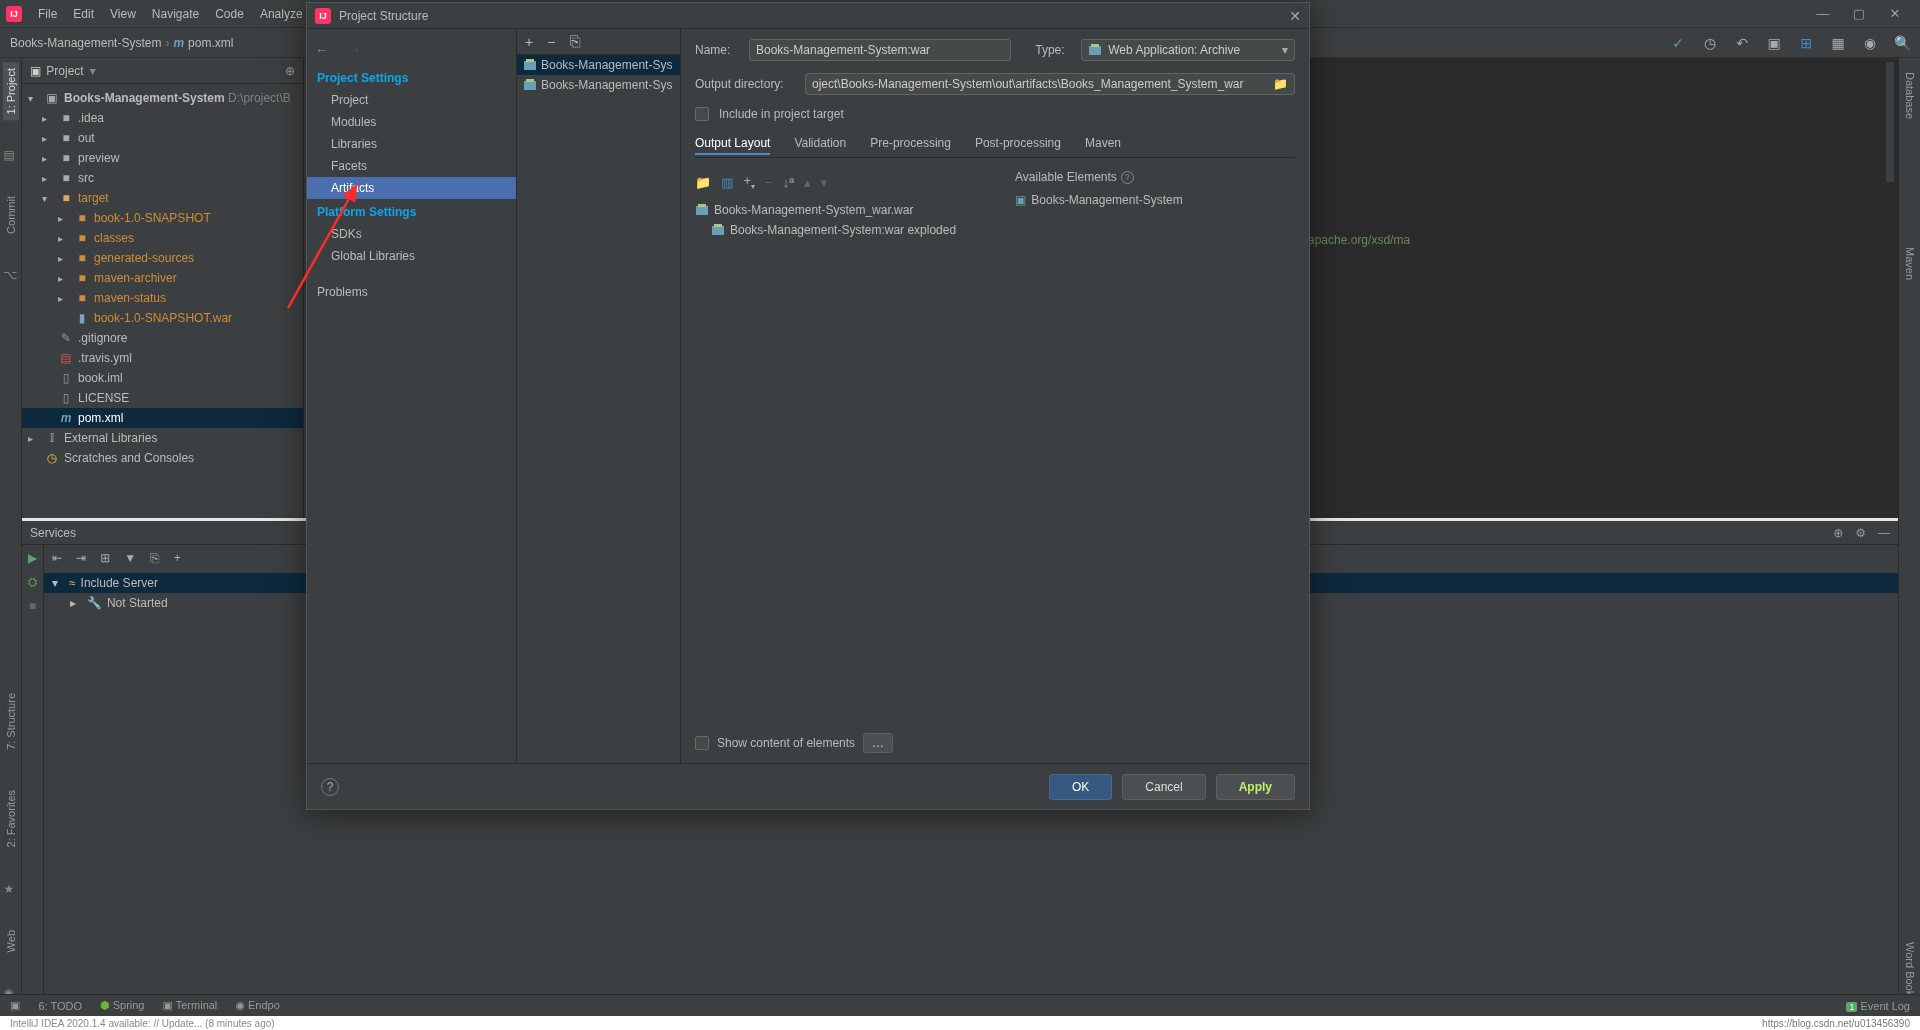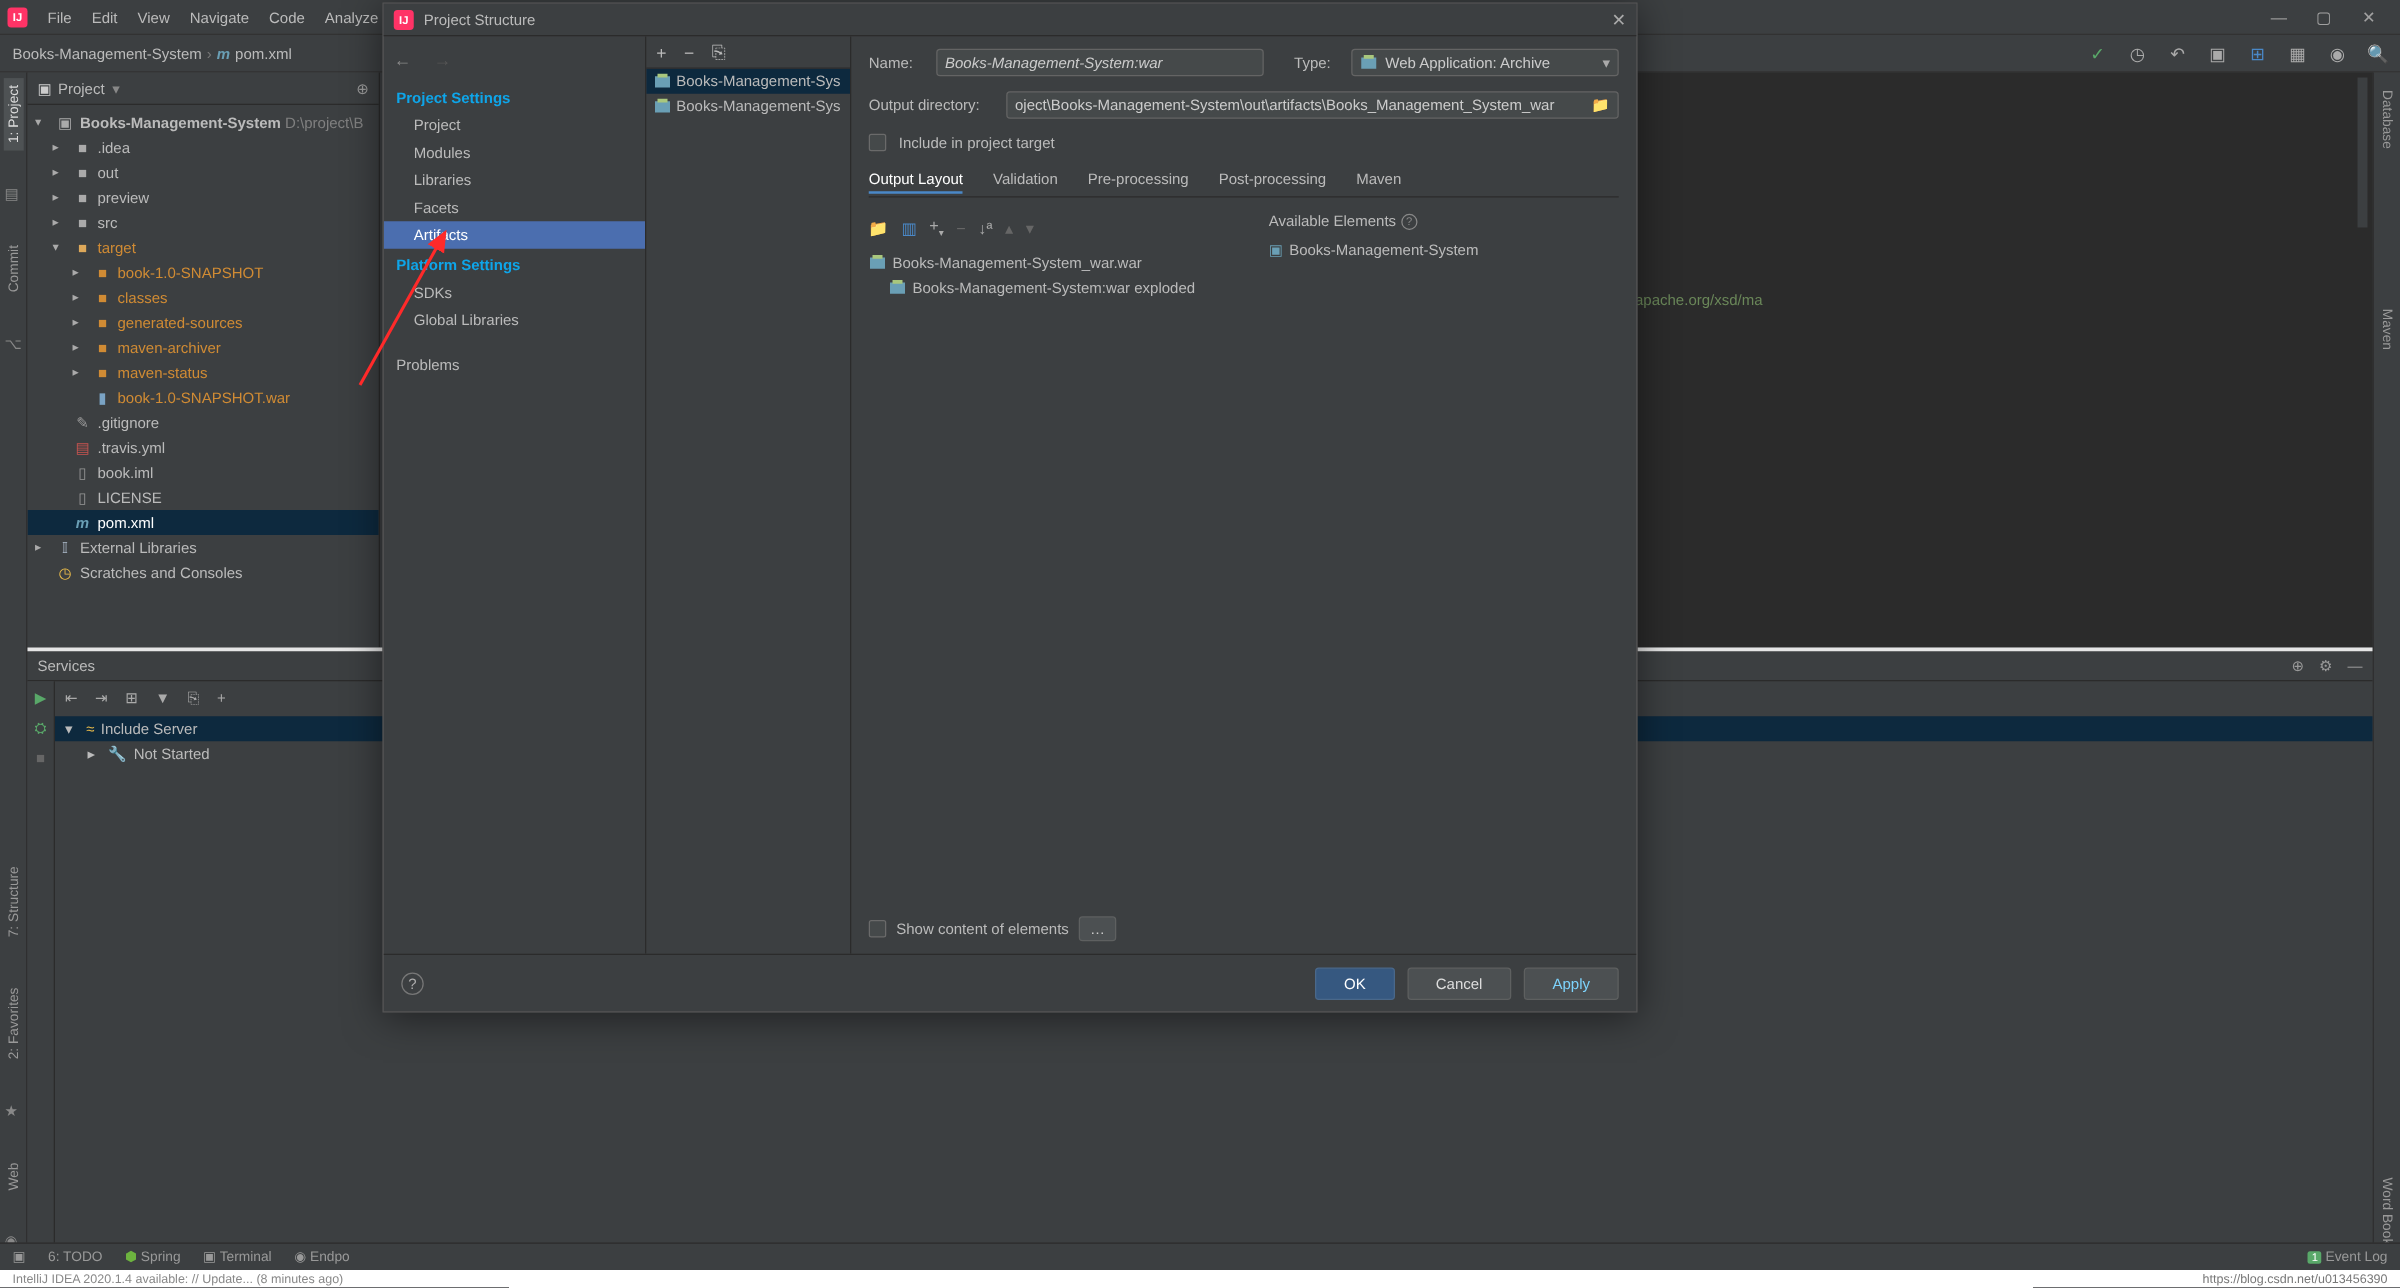--- a/index.html
+++ b/index.html
@@ -83,21 +83,21 @@
   .dlg-mid-list { flex: 1; overflow: hidden; }
   .mid-item { padding: 3px 6px; white-space: nowrap; overflow: hidden; text-overflow: clip; display:flex; align-items:center; gap:4px;}
   .mid-item.sel { background: #0d293e; }
   .art-icon { width:14px; height:14px; display:inline-block; }
   .art-icon svg { width:14px; height:14px; }
 
   .dlg-right { flex: 1; padding: 10px 14px; display: flex; flex-direction: column; gap: 12px; overflow: hidden; }
   .form-row { display: flex; align-items: center; gap: 10px; }
   .lbl { min-width: 100px; }
   .input { background: #45494a; border: 1px solid #646464; color: #ccc; padding: 3px 6px; border-radius: 3px; }
-  .input.name { width: 270px; font-style: italic; }
+  .input.name { width: 270px; }
   .input.type { width: 220px; display: flex; align-items: center; gap: 6px; }
   .input.type .chev { margin-left: auto; color: #aaa; }
   .input.dir { flex: 1; display: flex; align-items: center; }
   .input.dir .browse { margin-left: auto; color: #888; }
   .chk { width: 14px; height: 14px; border: 1px solid #6a6a6a; border-radius: 2px; background: #45494a; }
 
   .tabs { display: flex; gap: 24px; border-bottom: 1px solid #2b2b2b; padding-bottom: 2px; }
   .tab { padding: 3px 0; color: #bbb; cursor: default; }
   .tab.active { color: #fff; border-bottom: 2px solid #4a88c7; }
 
@@ -109,21 +109,21 @@
   .layout-right { width: 280px; }
   .ae-title { display: flex; align-items: center; gap: 4px; margin-bottom: 6px; }
   .help-circle { width: 13px; height: 13px; border: 1px solid #888; border-radius: 50%; font-size: 9px; display: inline-flex; align-items: center; justify-content: center; color: #888; }
 
   .show-content { display: flex; align-items: center; gap: 8px; margin-top: auto; padding-top: 8px; }
   .dots-btn { background: #4c5052; border: 1px solid #5e6060; padding: 2px 8px; border-radius: 3px; color: #ccc; }
 
   .dlg-footer { height: 46px; border-top: 1px solid #2b2b2b; display: flex; align-items: center; justify-content: flex-end; gap: 10px; padding: 0 14px; }
   .btn { padding: 5px 22px; border-radius: 3px; border: 1px solid #5e6060; background: #4c5052; color: #ddd; }
   .btn.primary { background: #365880; border-color: #4a688a; color: #fff; }
-  .btn.disabled { color: #7dd3fc; }
+  .btn.disabled { color: #bef264; font-weight: bold; }
   .qmark { width:18px; height:18px; border:1px solid #777; border-radius:50%; display:inline-flex; align-items:center; justify-content:center; margin-right:auto; color:#aaa;}
 
   
   .arrow { position: absolute; left: 278px; top: 178px; z-index: 60; pointer-events: none; }
 
   
   .editor-bg { position:absolute; right:22px; top:58px; width:600px; height:460px; background:#2b2b2b; color:#6897bb; font-family:monospace; font-size:12px; padding:120px 10px 10px; overflow:hidden;}
   .editor-bg .url { color:#6a8759; position:absolute; top:175px; left:10px; }
   .mini-scroller { position:absolute; right:4px; top:4px; width:8px; height:120px; background:#3c3f41; }
 </style>

